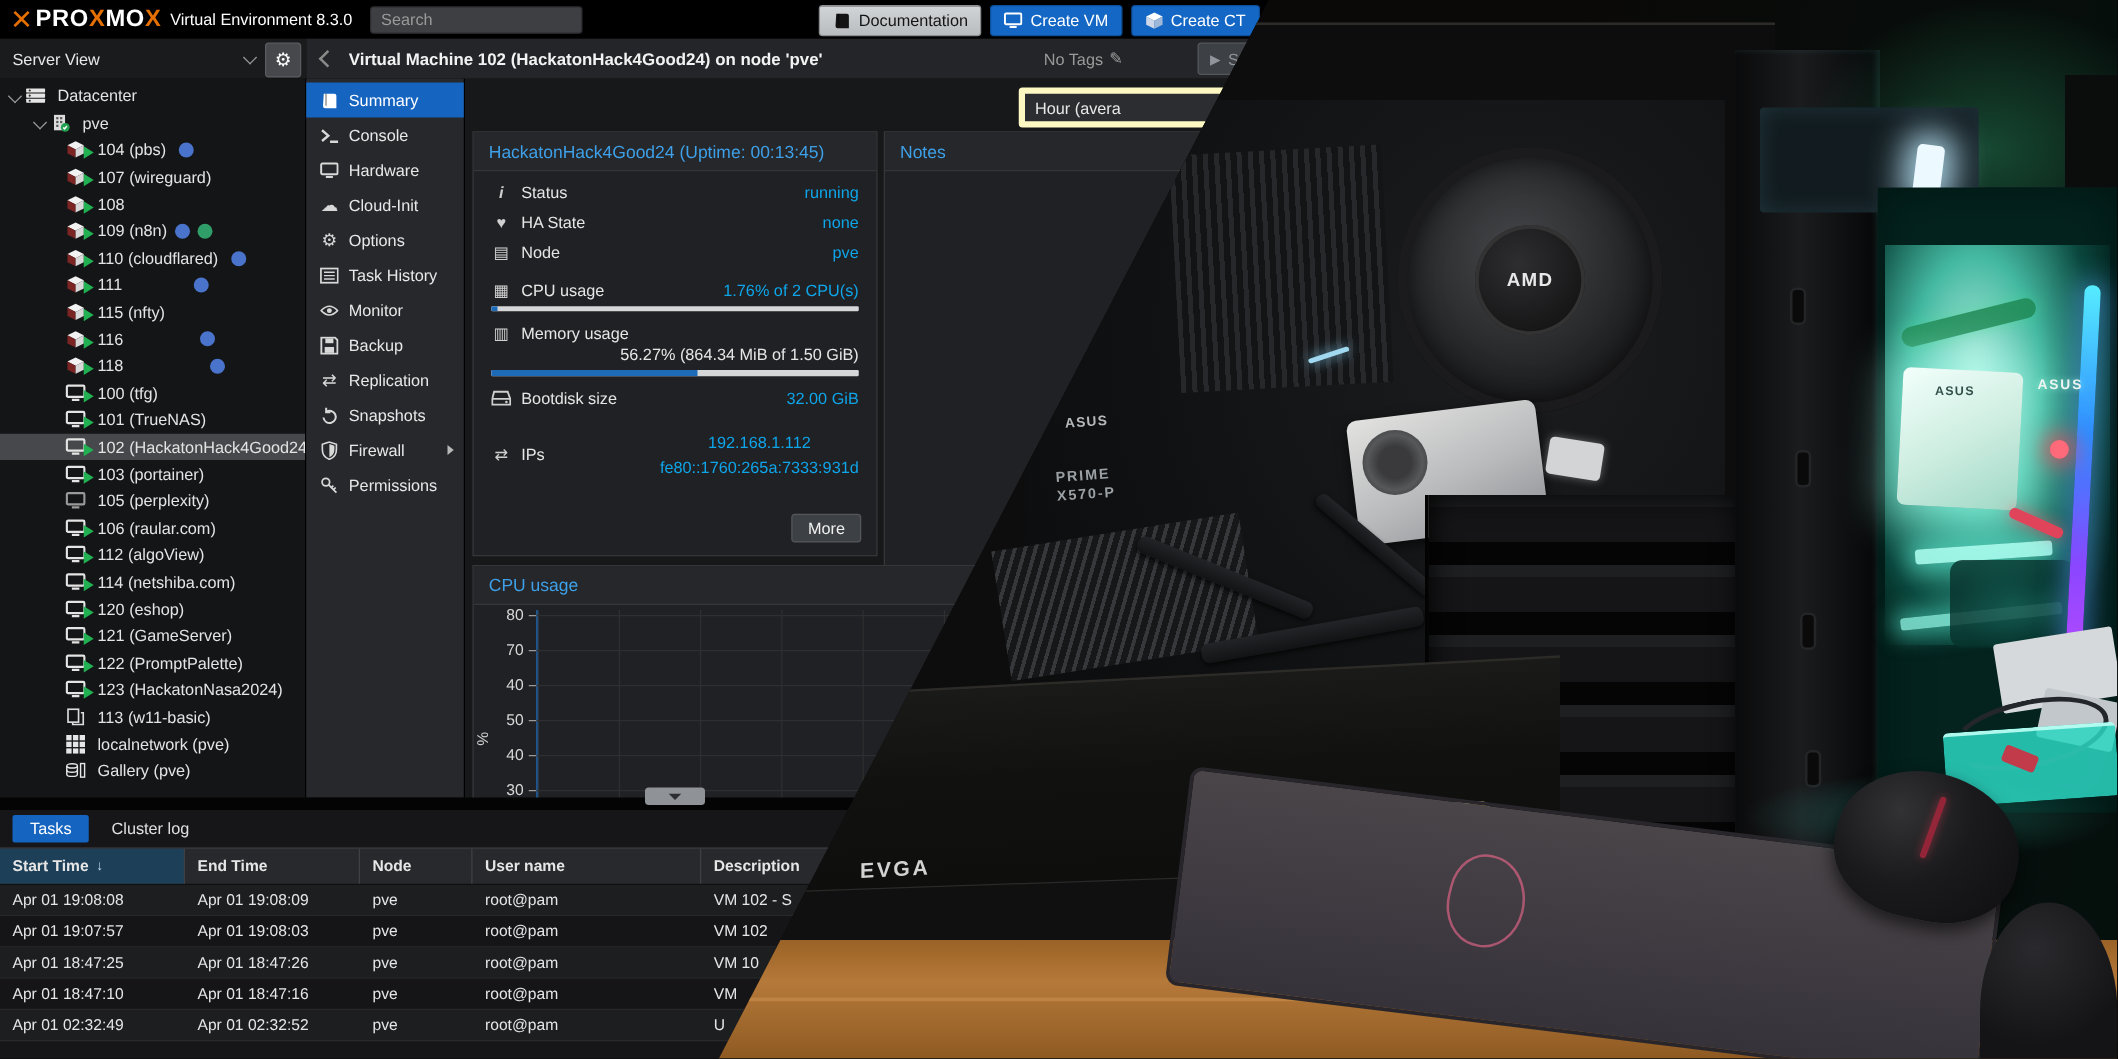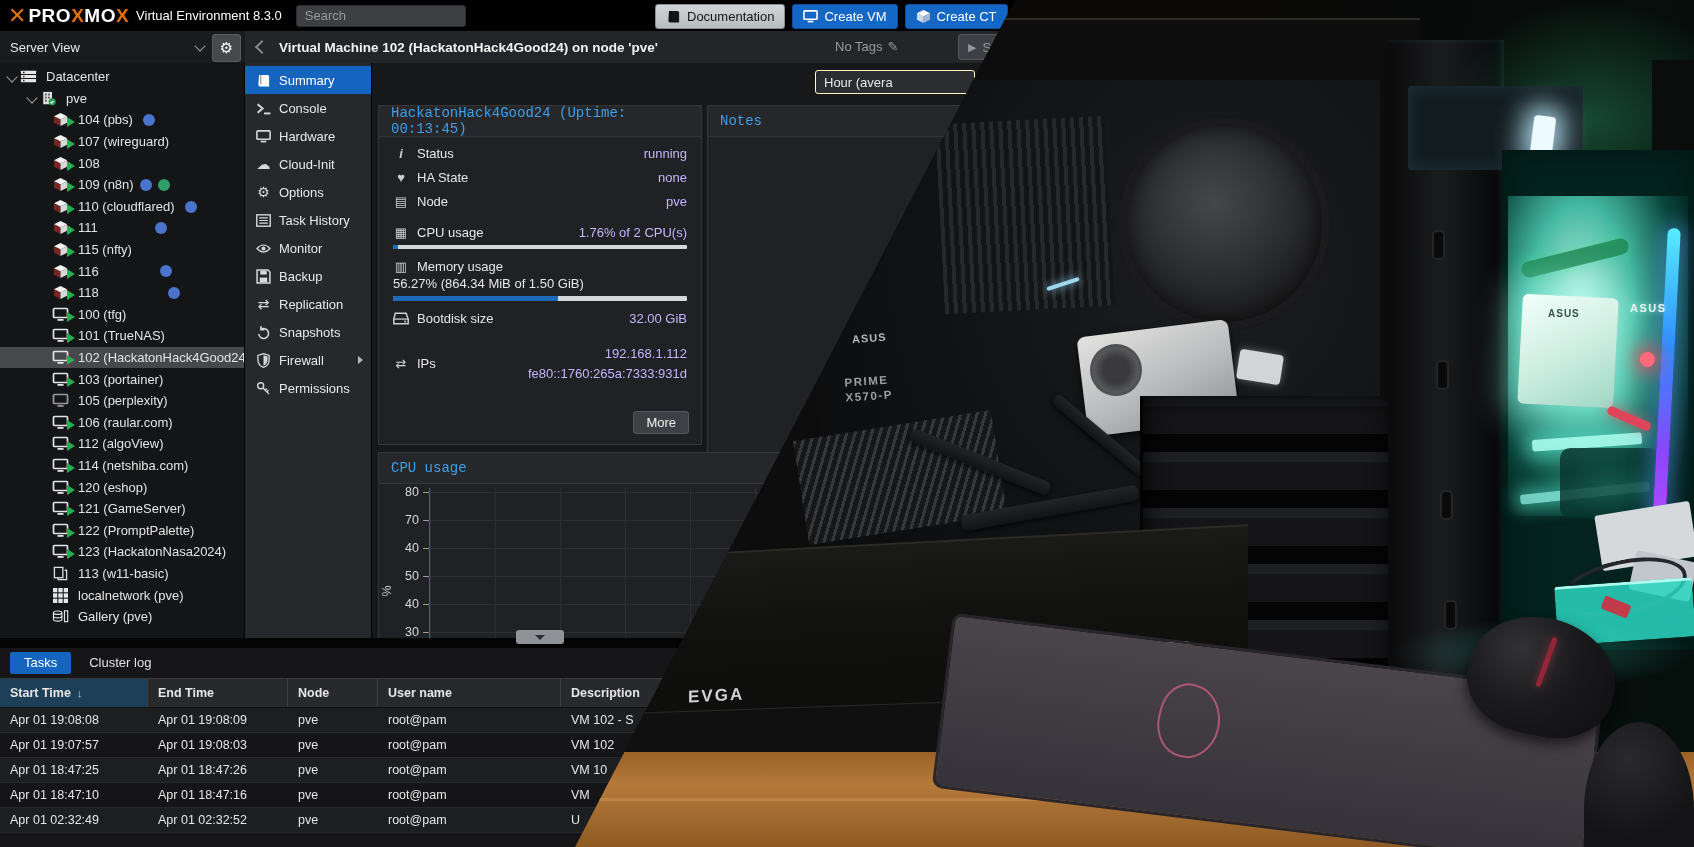--- a/index.html
+++ b/index.html
@@ -60,35 +60,35 @@
   .mitem{height:28px;display:flex;align-items:center;gap:8px;padding-left:11px;font-size:13px;
          color:#e8e8e8;cursor:pointer;position:relative;}
   .mitem.sel{background:#1565c0;color:#fff;}
   .mitem .ic{color:#d8d8d8;font-size:13px;}
   .mitem.sel .ic{color:#fff;}
   .mitem .sub{position:absolute;right:8px;width:0;height:0;border-left:5px solid #b8b8b8;
               border-top:4px solid transparent;border-bottom:4px solid transparent;}
   
   #content{left:372px;top:63px;width:1322px;height:575px;background:#171819;}
   #hoursel{position:absolute;left:443px;top:7px;width:150px;height:22px;background:#2c2d30;
-           border:1px solid #fef9c3;border-radius:3px;color:#e8e8e8;display:flex;align-items:center;
+           border:5px solid #fef9c3;border-radius:3px;color:#e8e8e8;display:flex;align-items:center;
            padding-left:8px;font-size:13px;cursor:pointer;}
   .card{position:absolute;background:#202124;border:1px solid #353638;}
   .card .chead{height:30px;border-bottom:1px solid #353638;background:#26272a;display:flex;
-               align-items:center;padding-left:12px;color:#3da0e8;font-size:14px;font-family:Liberation Mono, monospace;}
+               align-items:center;padding-left:12px;color:#3da0e8;font-size:14px;}
   #sumcard{left:6px;top:42px;width:322px;height:338px;}
   #notecard{left:335px;top:42px;width:310px;height:445px;}
   #cpucard{left:6px;top:389px;width:645px;height:186px;}
   .srow{display:flex;align-items:center;margin:9px 14px 0 14px;font-size:13px;}
   .srow .ic{color:#cfcfcf;margin-right:8px;font-size:13px;width:16px;}
   .srow .k{color:#e6e6e6;}
-  .srow .v{margin-left:auto;text-align:right;color:#c4b5fd;}
+  .srow .v{margin-left:auto;text-align:center;color:#0ea5e9;}
   .bar{height:4px;background:#d5d6d8;margin:5px 14px 0 14px;border-radius:1px;overflow:hidden;}
   .bar .fill{height:100%;background:#1c6ab8;}
-  .memv{margin:2px 14px 0 14px;}
+  .memv{text-align:right;margin:2px 14px 0 14px;}
   .ipsv{line-height:1.5;}
   #morebtn{position:absolute;right:12px;bottom:10px;background:#3d4044;border:1px solid #54575b;
            border-radius:3px;color:#f0f0f0;padding:3px 12px;font-size:13px;cursor:pointer;}
   
   #plot{position:absolute;left:0;top:31px;right:0;bottom:0;}
   .ylab{position:absolute;width:34px;text-align:right;color:#d8d8d8;font-size:12.5px;}
   .hline{position:absolute;left:50px;right:4px;height:1px;background:#2e2f31;}
   .vline{position:absolute;top:4px;bottom:0;width:1px;background:#2e2f31;}
   #yaxis{position:absolute;left:50px;top:4px;bottom:0;width:2px;background:#1c6ab8;}
   .tick{position:absolute;left:44px;width:6px;height:1px;background:#9a9a9a;}
@@ -896,20 +896,23 @@
         </div>
     </div>
   </section>
 
   <div id="photo" class="abs">
     <div class="ph" id="ph-bg"></div>
     <div class="ph" id="ph-case"></div>
     <div class="ph" id="ph-case-inner"></div>
     <div class="ph" id="ph-heatsink"></div>
     <div class="ph" id="ph-cooler"></div>
+    <div class="ph" id="ph-amdhub">
+        <span>AMD</span>
+      </div>
     <div class="ph" id="ph-mobo-brand"><span>ASUS</span></div>
     <div class="ph" id="ph-mobo-model">PRIME<br>X570-P</div>
     <div class="ph" id="ph-shroud"></div>
     <div class="ph" id="ph-shroudfan"></div>
     <div class="ph" id="ph-fins"></div>
     <div class="ph cable" style="left:905px;top:455px;width:150px;height:14px;transform:rotate(22deg);"></div>
     <div class="ph cable" style="left:960px;top:500px;width:180px;height:16px;transform:rotate(-10deg);"></div>
     <div class="ph cable" style="left:1040px;top:430px;width:120px;height:12px;transform:rotate(40deg);"></div>
     <div class="ph" id="ph-redcable"></div>
     <div class="ph" id="ph-redcable2"></div>

